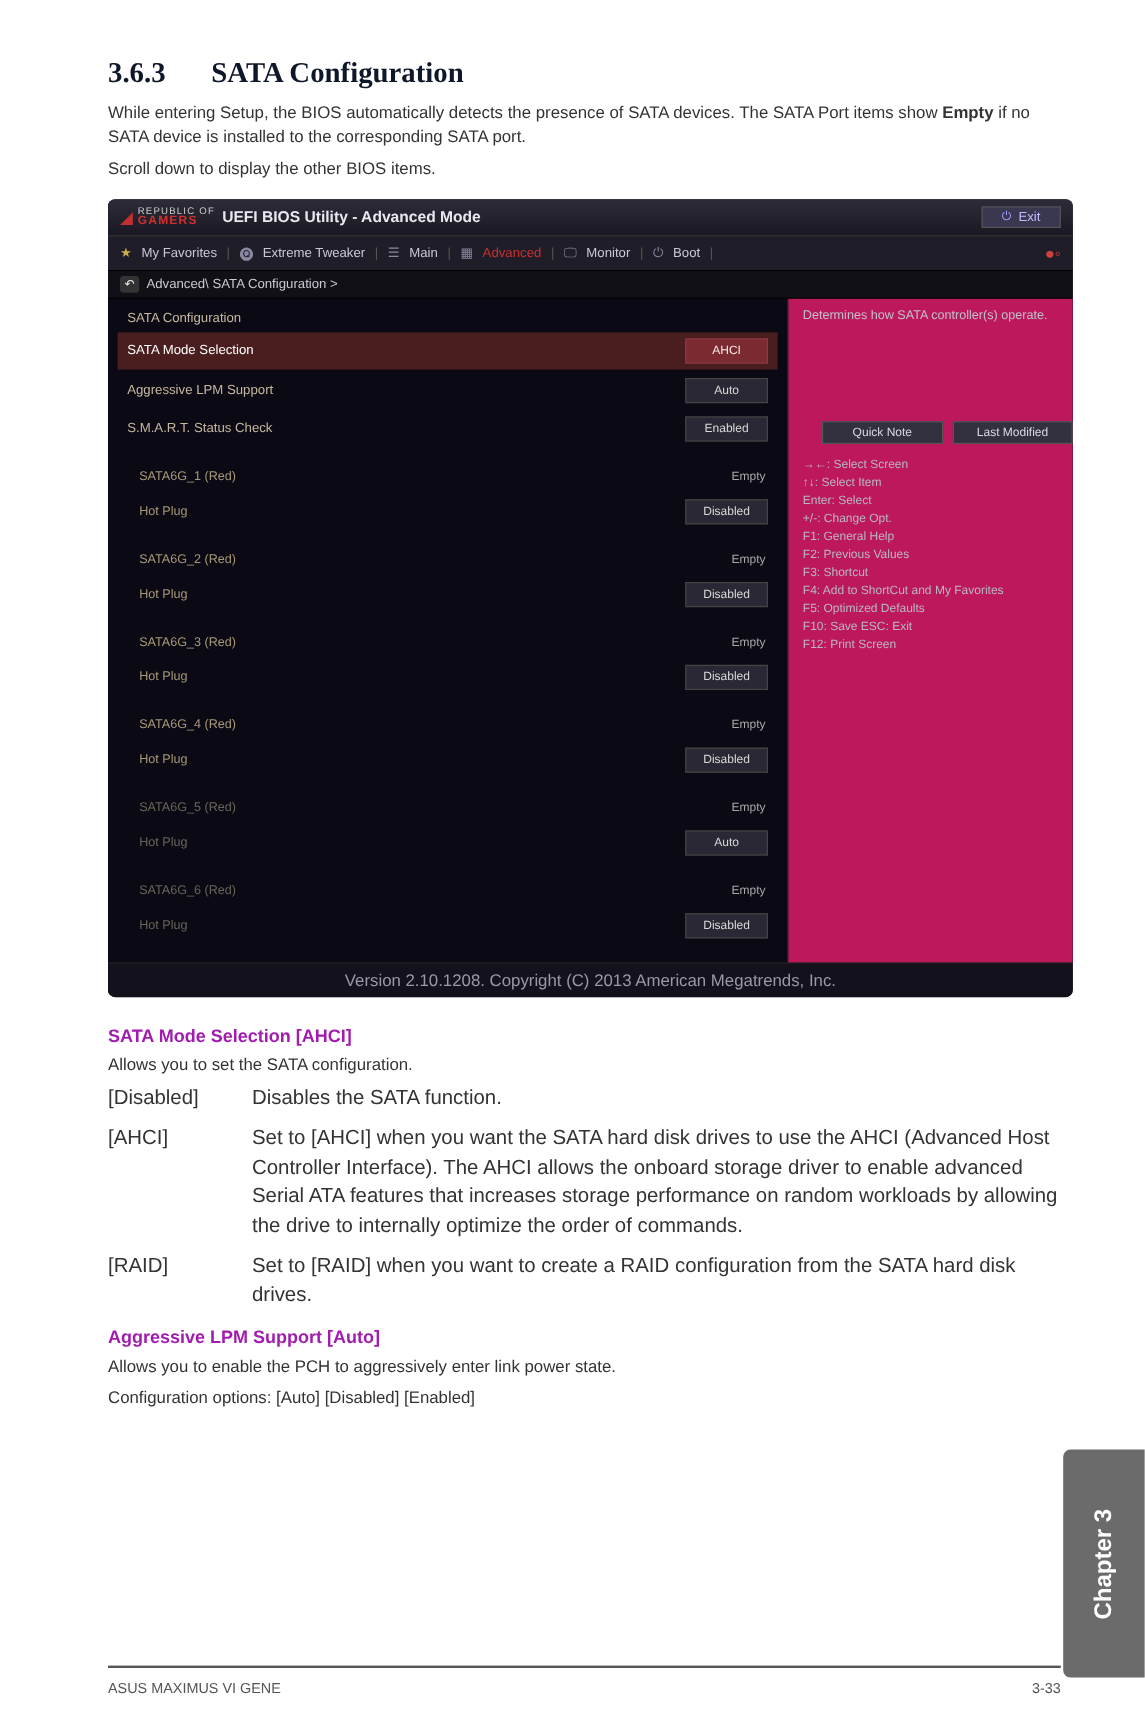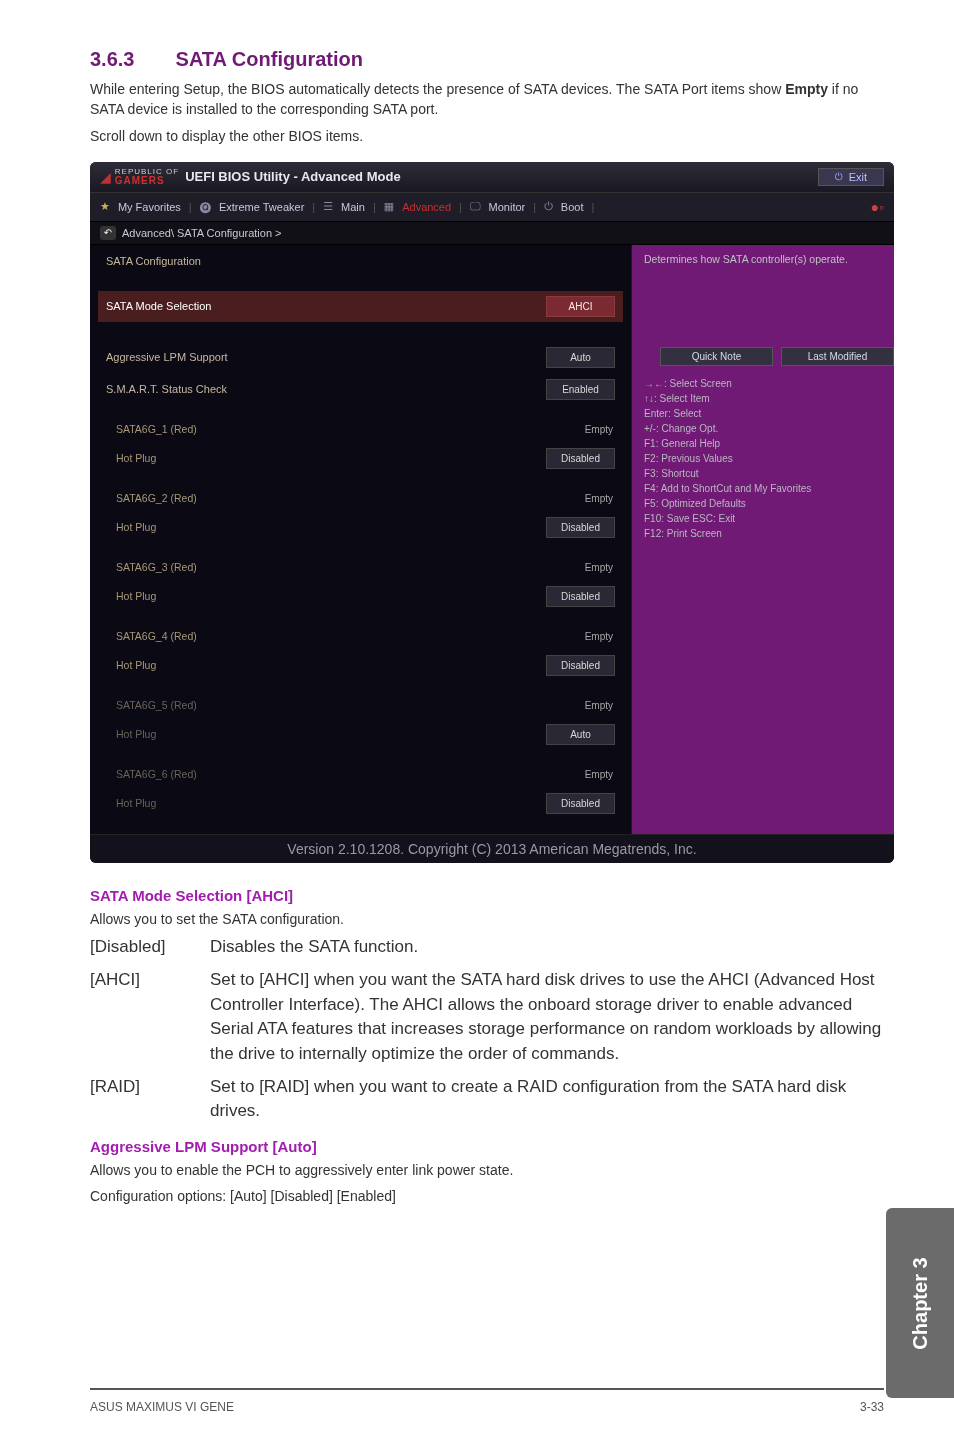--- a/index.html
+++ b/index.html
@@ -1,20 +1,20 @@
 <!DOCTYPE html>
 <html><head>
 <meta charset="utf-8">
 <style>
   * { margin: 0; padding: 0; box-sizing: border-box; }
   body { font-family: Arial, Helvetica, sans-serif; background: #fff; color: #333; width: 954px; }
 
   .page { padding: 48px 60px 20px 90px; }
 
-  .section-title { font-size: 20px; font-weight: bold; margin-bottom: 8px; color: #701a75; }
+  .section-title { font-size: 24px; font-weight: bold; margin-bottom: 8px; color: #0f172a; font-family: Liberation Serif, serif; }
   .section-num { display: inline-block; width: 80px; }
   .intro-text { font-size: 14px; line-height: 1.45; margin-bottom: 6px; }
   .intro-text b { font-weight: bold; }
 
   
   .bios-window { margin: 16px 0 24px 0; background: #0a0a14; border-radius: 6px; overflow: hidden; font-family: "Verdana", Arial, sans-serif; font-size: 11px; }
   .bios-topbar { display: flex; align-items: center; padding: 6px 10px; background: linear-gradient(#2e2c38,#1a1822); }
   .bios-logo-box { display:flex; flex-direction:column; line-height:1; margin-right:6px; }
   .bios-logo1 { color:#ccc; font-size:8px; letter-spacing:1px; }
   .bios-logo2 { color:#d03030; font-size:10px; font-weight:bold; letter-spacing:1px; }
@@ -28,24 +28,24 @@
   .bios-tabs .sep { color:#555; }
   .bios-tabs .fav-icon { color:#c8b050; }
   .bios-tabs .pc { color:#8888a0; }
   .bios-tabs .dot { margin-left:auto; color:#d04040; font-size:14px; }
 
   .bios-crumb { background:#111017; padding:4px 10px; color:#c8c8d0; font-size:11px; border-bottom:1px solid #000; display:flex; align-items:center; gap:6px; }
   .bios-back { background:#333; border-radius:3px; width:16px; height:14px; display:inline-flex; align-items:center; justify-content:center; color:#eee; font-size:10px; }
 
   .bios-body { display:flex; background:#0a0914; }
   .bios-left { flex: 1; padding: 6px 8px 14px 8px; }
-  .bios-right { width: 263px; padding: 8px 0 14px 12px; color:#b8b8c0; font-size:11px; border-left:1px solid #1a1a24; background:#701a75; }
+  .bios-right { width: 238px; padding: 8px 0 14px 12px; color:#b8b8c0; font-size:11px; border-left:1px solid #1a1a24; background:#be185d; }
 
   .bios-row-head { color:#c8b8a0; font-size:11px; padding:4px 8px; }
-  .bios-sel-row { background:#4a1e1e; color:#fff; padding:5px 8px; display:flex; align-items:center; margin:20px 0; }
+  .bios-sel-row { background:#4a1e1e; color:#fff; padding:5px 8px; display:flex; align-items:center; margin:2px 0; }
   .bios-row { color:#c8b8a0; padding:5px 8px; display:flex; align-items:center; margin:1px 0; }
   .bios-row.sub { color:#a89878; padding-left:18px; font-size:10.5px; }
   .bios-row.dim { color:#6a6458; }
   .bios-val { margin-left:auto; background:#2a2834; border:1px solid #444; color:#d8d8d8; font-size:10px; padding:4px 0; width:69px; text-align:center; }
   .bios-val.red { background:#7a2a30; border-color:#8a3a40; color:#f8e8e8; }
   .bios-val.txt { background:none; border:none; color:#a8a8a8; text-align:right; padding-right:2px; }
   .bios-row .label { flex:1; }
   .bios-block { margin-top:10px; }
 
   .bios-right .help { color:#c0c0c8; margin-bottom: 80px; font-size:10.5px; line-height:1.3; }

